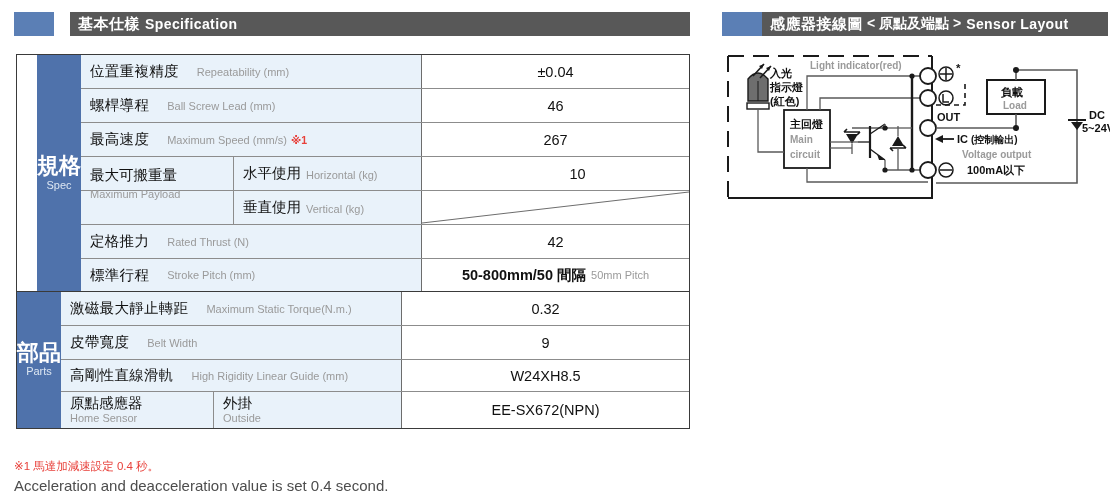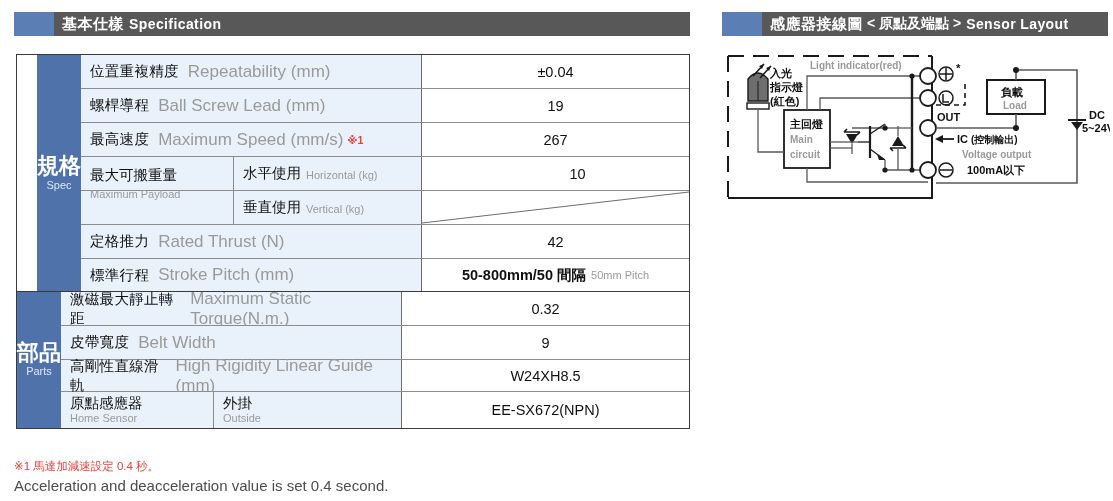--- a/index.html
+++ b/index.html
@@ -9,38 +9,38 @@
     color:#1a1a1a;overflow:hidden;position:relative;
   }
   
   .sec-header{position:absolute;height:24px;display:flex;align-items:stretch;}
   .sec-header .accent{width:40px;background:#5b7fb5;}
   .sec-header .bar{flex:1;background:#585858;display:flex;align-items:center;padding-left:8px;}
   .sec-header .bar .cn{color:#ffffff;font-size:15px;font-weight:700;letter-spacing:.5px;}
   .sec-header .bar .en{color:#ffffff;font-size:14px;font-weight:700;margin-left:5px;letter-spacing:.4px;}
   .sec-header .bar .ang{color:#ffffff;font-size:14px;font-weight:600;margin-left:4px;}
 
-  #hdr-spec{left:14px;top:12px;width:676px;}
+  #hdr-spec{left:14px;top:12px;width:676px;gap:16px;}
   #hdr-sensor{left:722px;top:12px;width:386px;}
 
   
   #spec-table{position:absolute;left:16px;top:54px;width:674px;border:1.4px solid #3a3a3a;box-sizing:border-box;}
   .grp-row{display:flex;}
   .grp-tab{width:44px;flex:none;background:#4f72ab;color:#fff;
     display:flex;flex-direction:column;align-items:center;justify-content:center;line-height:1.02;}
   .grp-tab .g-cn{font-size:22px;font-weight:700;}
   .grp-tab .g-en{font-size:11px;color:#dce6f2;margin-top:2px;text-align:right;}
   .grp-rows{flex:1;display:flex;flex-direction:column;}
 
   .t-row{display:flex;border-bottom:1px solid #8c8c8c;box-sizing:border-box;}
   .t-row:last-child{border-bottom:none;}
   .lbl{width:341px;flex:none;background:#e9f2fa;display:flex;align-items:center;
        padding-left:9px;box-sizing:border-box;border-right:1px solid #6d6d6d;}
   .lbl .cn{font-size:14.5px;color:#111;letter-spacing:.3px;}
-  .lbl .en{font-size:17px;color:#9a9a9a;margin-left:9px;}
+  .lbl .en{font-size:11px;color:#9a9a9a;margin-left:18px;}
   .lbl .mark{font-size:10.5px;color:#e8403a;margin-left:4px;font-weight:700;}
   .val{flex:1;display:flex;align-items:center;justify-content:center;background:#fff;position:relative;text-align:right;}
   .val .v{font-size:14.5px;color:#111;}
   .val .v-cn{font-size:14.5px;color:#111;font-weight:700;}
   .val .v-sub{font-size:11px;color:#9a9a9a;margin-left:5px;}
 
   
   .lbl-split{width:341px;flex:none;display:flex;box-sizing:border-box;border-right:1px solid #6d6d6d;background:#e9f2fa;}
   .lbl-a{width:152px;flex:none;display:flex;flex-direction:column;justify-content:center;padding-left:9px;box-sizing:border-box;}
   .lbl-b{flex:1;display:flex;flex-direction:column;justify-content:center;padding-left:9px;box-sizing:border-box;border-left:1px solid #8c8c8c;}
@@ -104,21 +104,21 @@
           <span class="v">±0.04</span>
         </div>
       </div>
 
       <div class="t-row" style="height:34px;">
         <div class="lbl">
           <span class="cn">螺桿導程</span>
           <span class="en">Ball Screw Lead (mm)</span>
         </div>
         <div class="val">
-          <span class="v">19</span>
+          <span class="v">46</span>
         </div>
       </div>
 
       <div class="t-row" style="height:34px;">
         <div class="lbl">
           <span class="cn">最高速度</span>
           <span class="en">Maximum Speed (mm/s)</span>
           <span class="mark">※1</span>
         </div>
         <div class="val">

